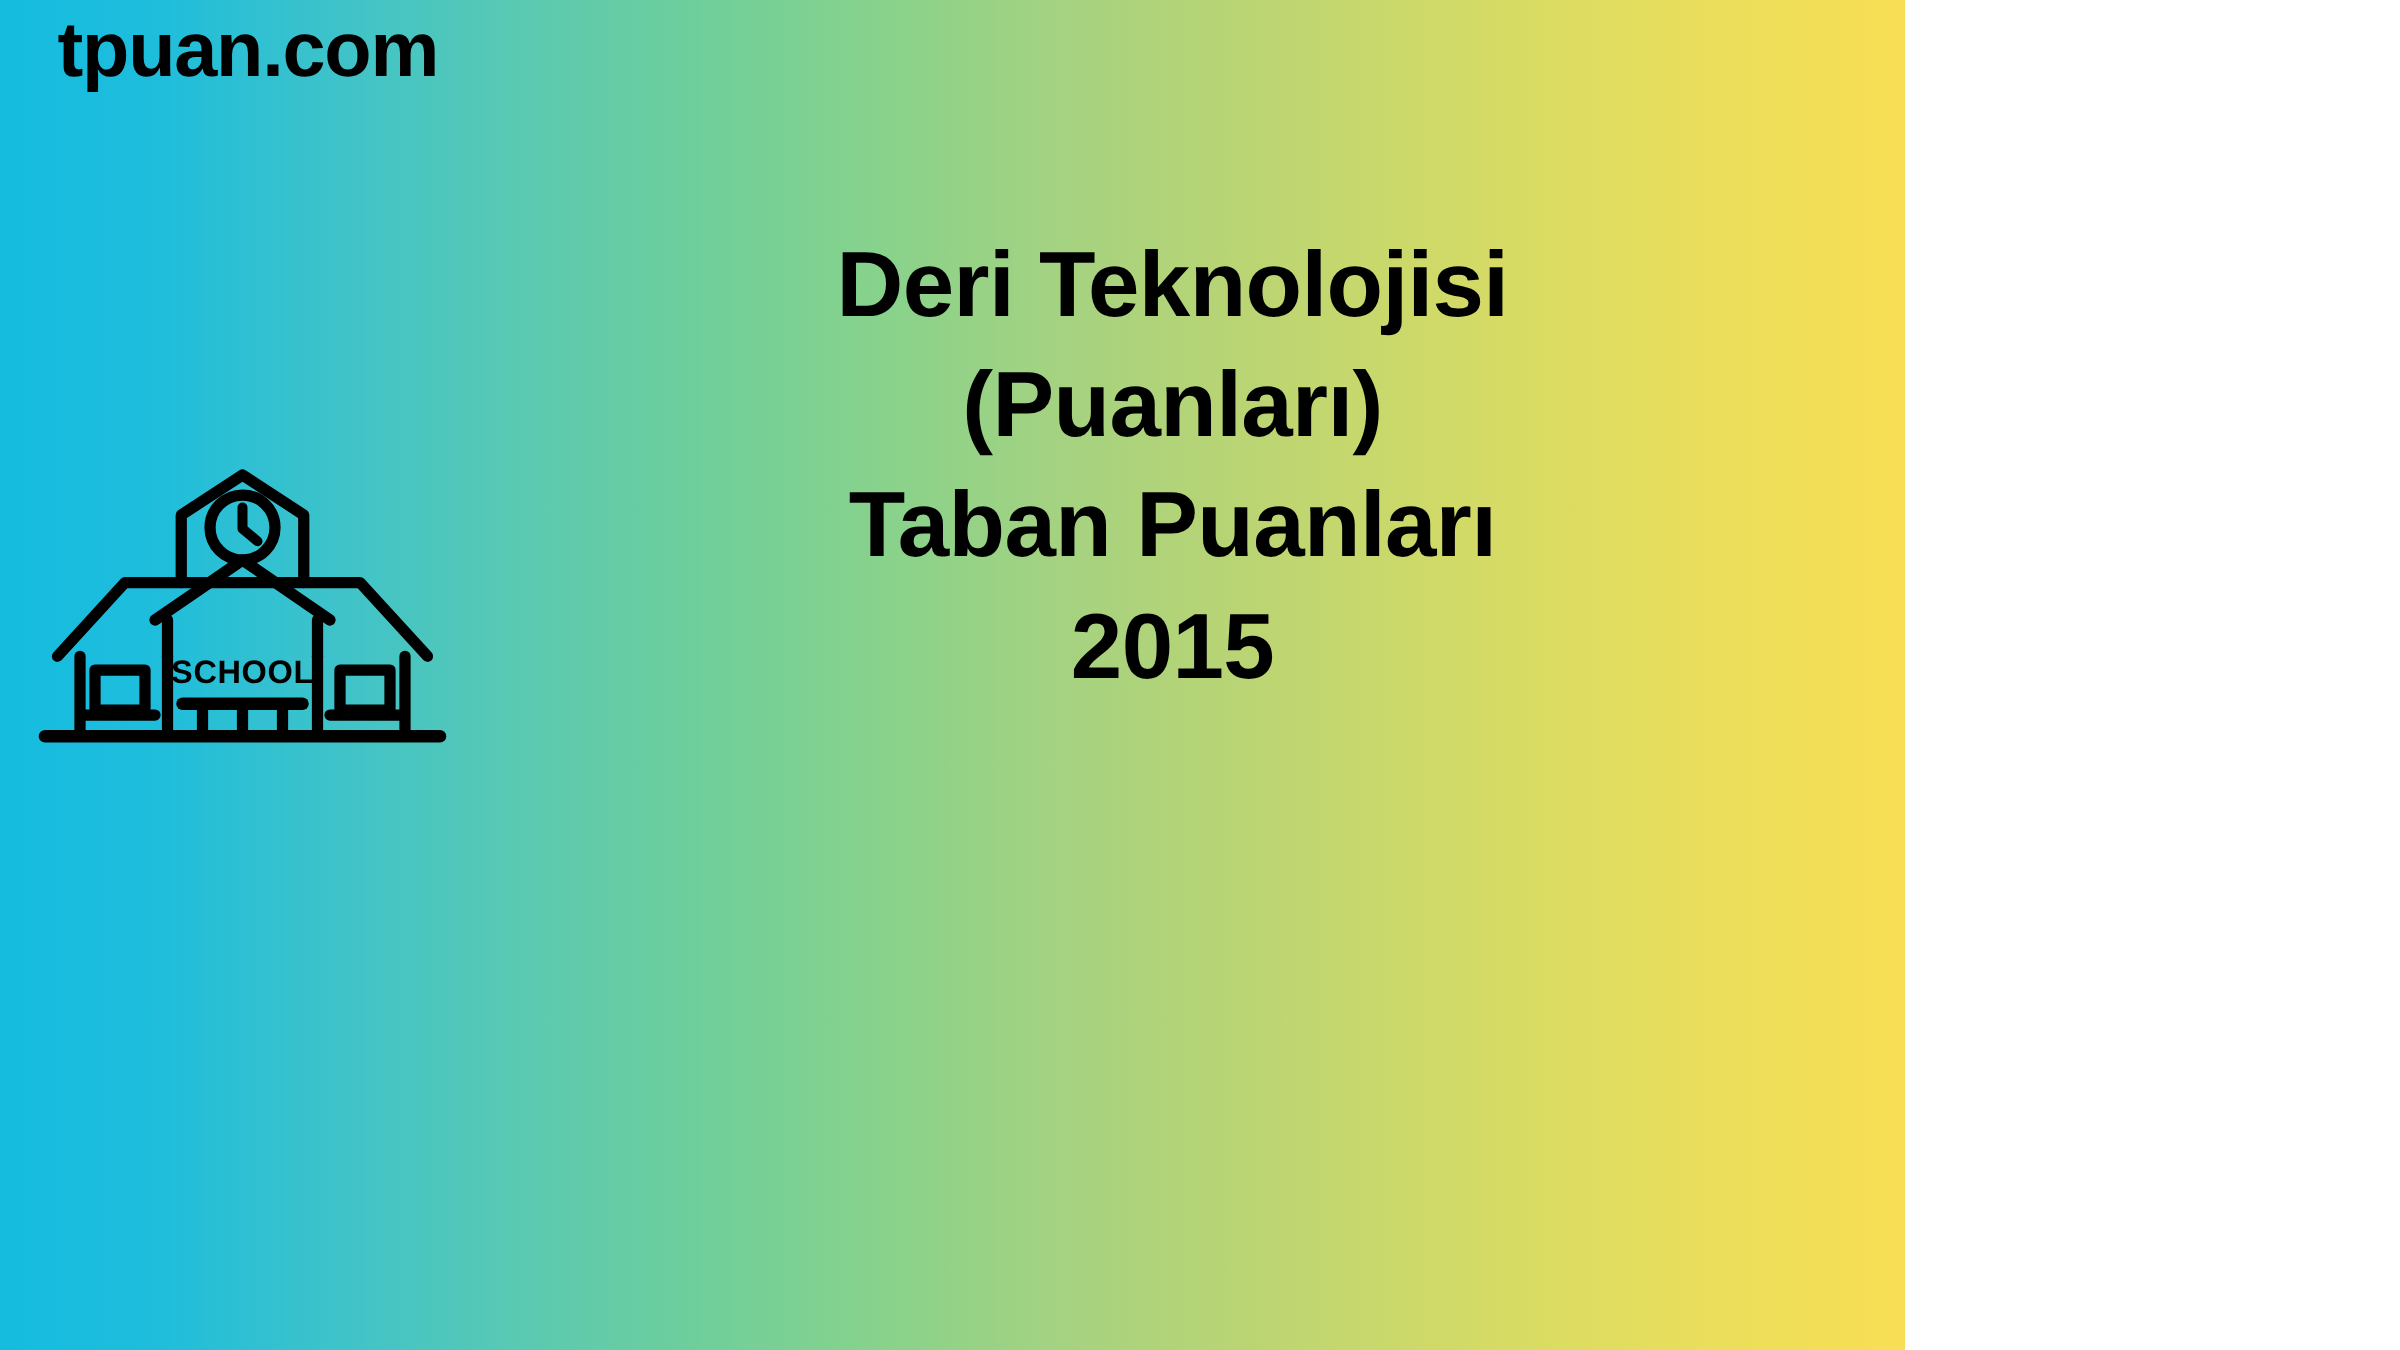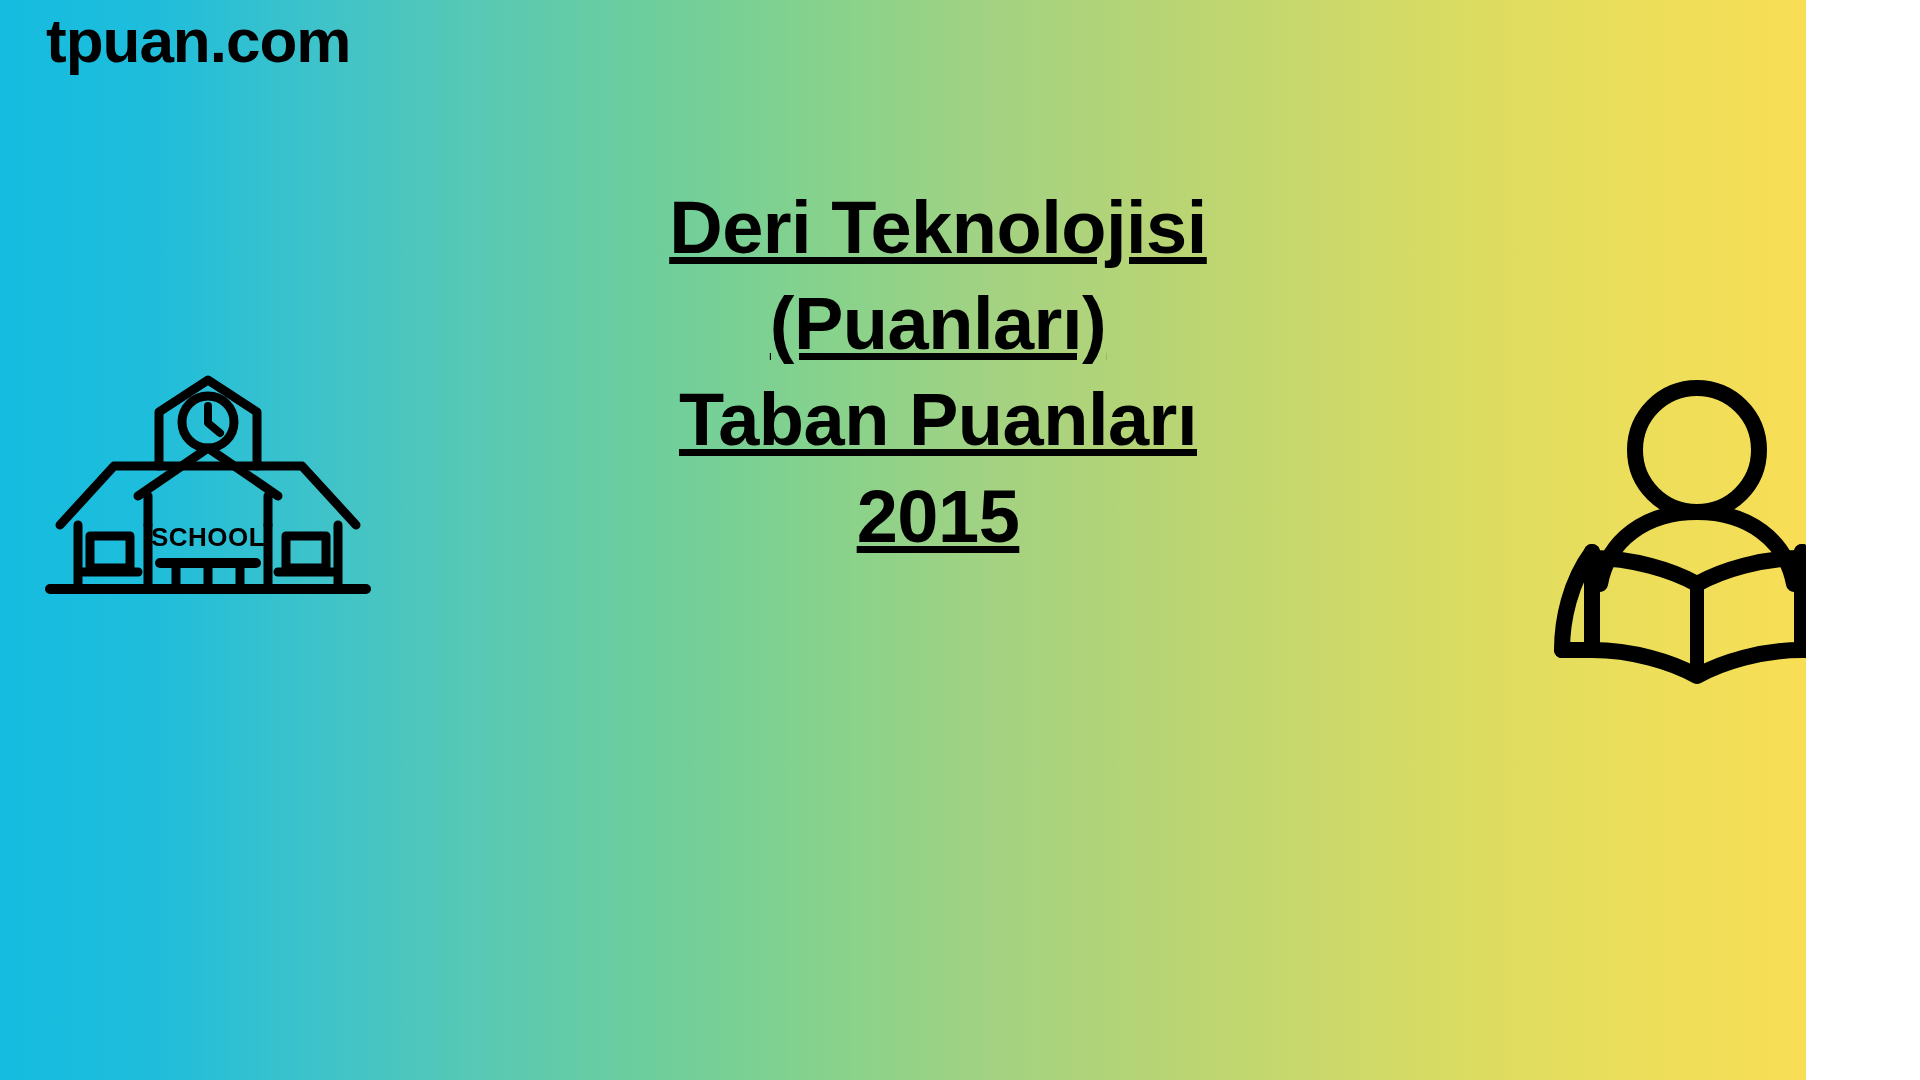--- a/index.html
+++ b/index.html
@@ -8,21 +8,21 @@
     width: 1920px;
     height: 1080px;
     overflow: hidden;
   }
   body {
     font-family: "Liberation Sans", sans-serif;
   }
 
   #banner {
     position: relative;
-    width: 1806px;
+    width: 1524px;
     height: 1080px;
     background: linear-gradient(to right,
         #15BCDF 0%,
         #1EBDDC 8%,
         #3FC3C9 18%,
         #59C9B3 27%,
         #6DCE9C 36%,
         #87D28C 46%,
         #A3D282 55%,
         #B7D475 64%,
@@ -61,26 +61,25 @@
     font-weight: bold;
     color: #000000;
     line-height: 1.30;
     letter-spacing: -0.5px;
     white-space: nowrap;
   }
   
   #headline-inner {
     display: inline-block;
     transform: translateX(-22px);
-    text-decoration: underline;
   }
 
   
   .icon-wrap { position: absolute; }
-  #school-icon-wrap { left: 38px; top: 348px; width: 340px; height: 250px; }
+  #school-icon-wrap { left: 24px; top: 348px; width: 340px; height: 250px; }
   #reader-icon-wrap { left: 1552px; top: 372px; width: 290px; height: 320px; }
 
   .icon-wrap svg { display: block; width: 100%; height: 100%; }
 
   .school-txt {
     font-family: "Liberation Sans", sans-serif;
     font-size: 26px;
     font-weight: bold;
     fill: #000;
     letter-spacing: 0.5px;

